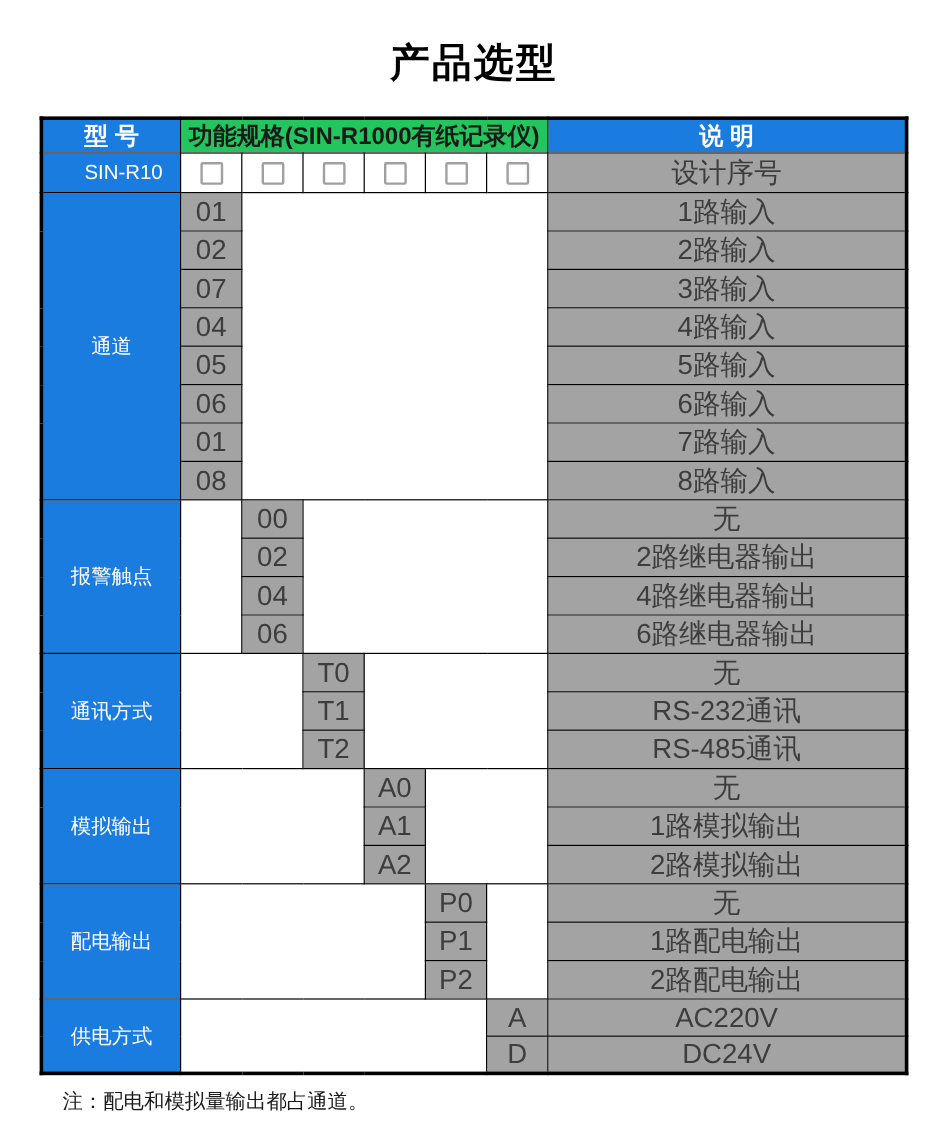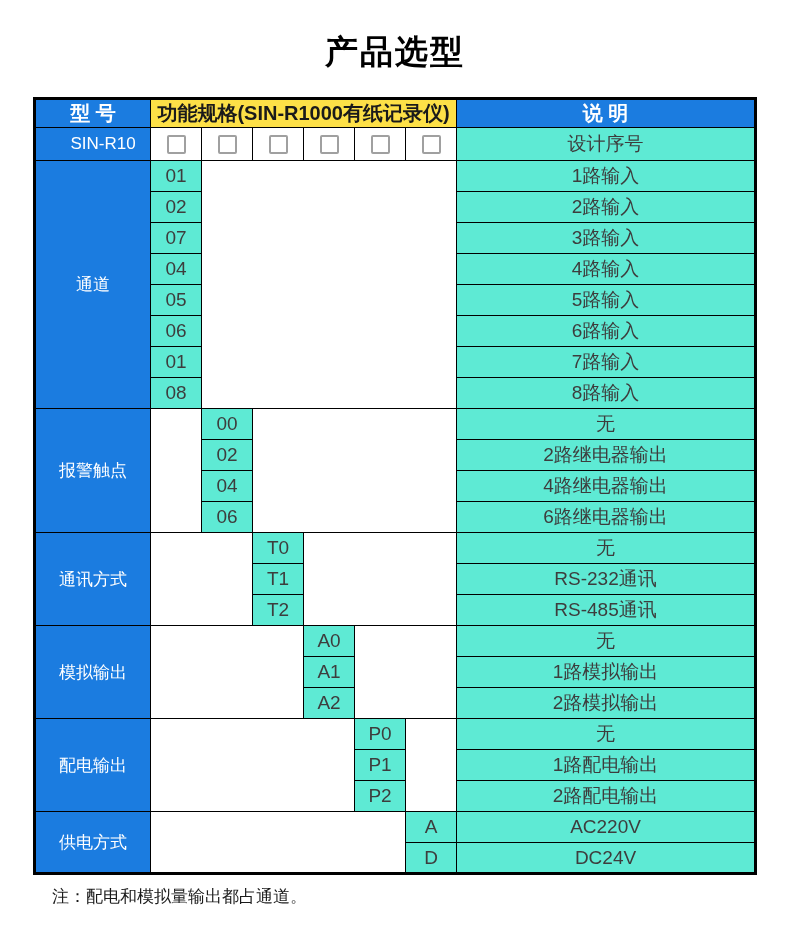--- a/index.html
+++ b/index.html
@@ -33,25 +33,25 @@
   }
   tr.r-head  { height: 24px; }
   tr.r-model { height: 33px; }
   tr.r-sec   { height: 31px; }
 
   .blue {
     background: var(--accent_blue, #1b7ce0);
     color: #ffffff;
   }
   th { font-size: 20px; font-weight: 700; }
-  th.spec { background: #fde047; color: #1a1a1a; }
+  th.spec { background: #22c55e; color: #1a1a1a; }
 
   td.label-cell { font-size: 17px; }
   td.model-cell { font-size: 17px; padding-left: 20px; }
-  td.code-cell, td.desc-cell { font-size: 19px; color: #3d3d3d; background: #5eead4; }
+  td.code-cell, td.desc-cell { font-size: 23px; color: #3d3d3d; background: #a3a3a3; }
   td.empty-cell { background: #fff; }
 
   .checkbox {
     display: inline-block;
     width: 15px; height: 15px;
     border: 2px solid var(--checkbox_border, #a0a0a0);
     border-radius: 2px;
     background: #fff;
     vertical-align: middle;
   }

